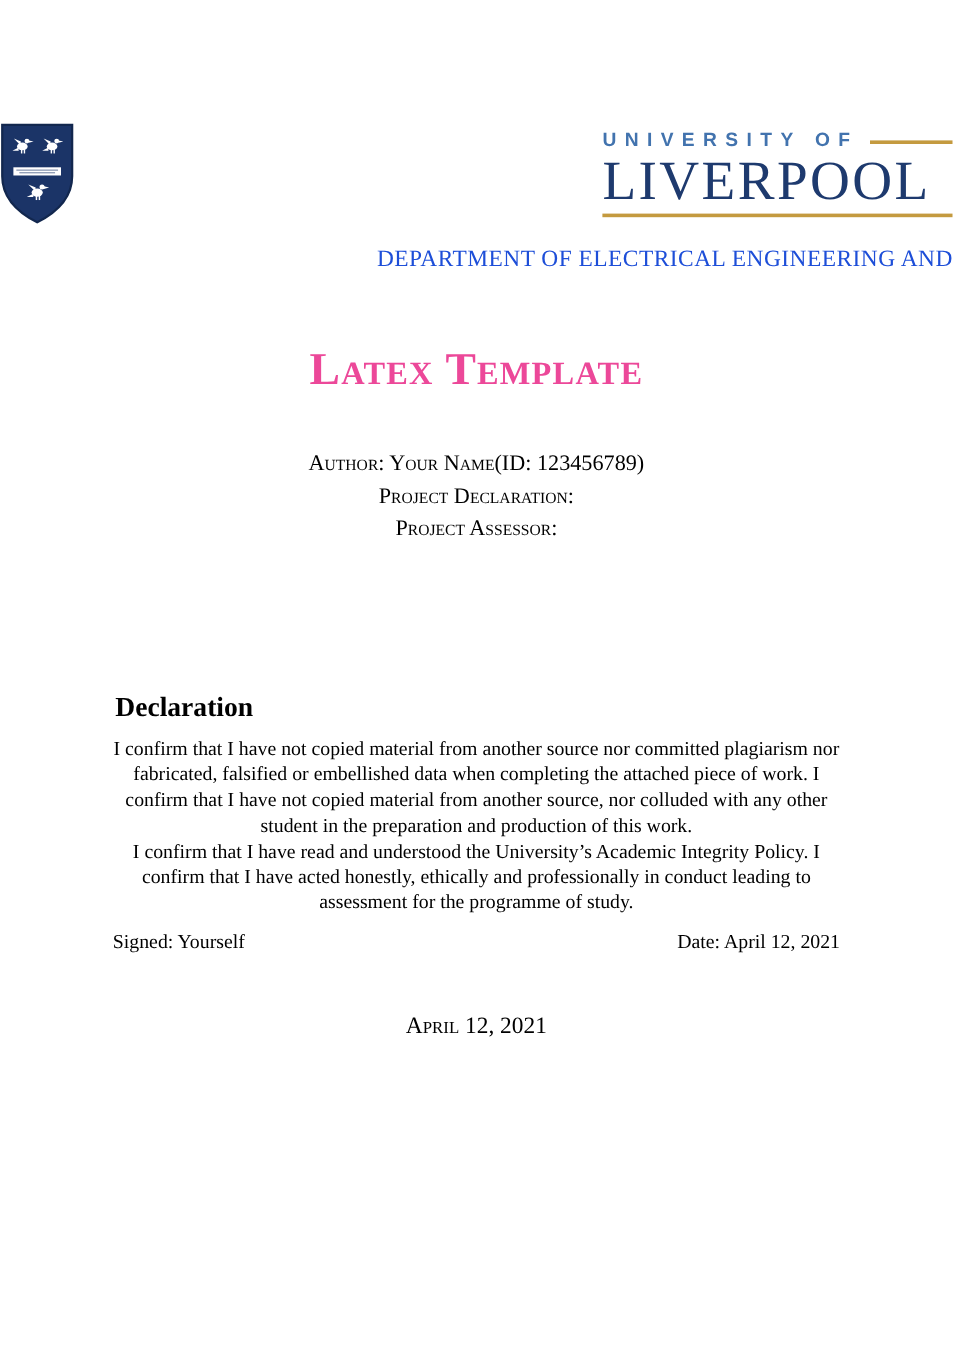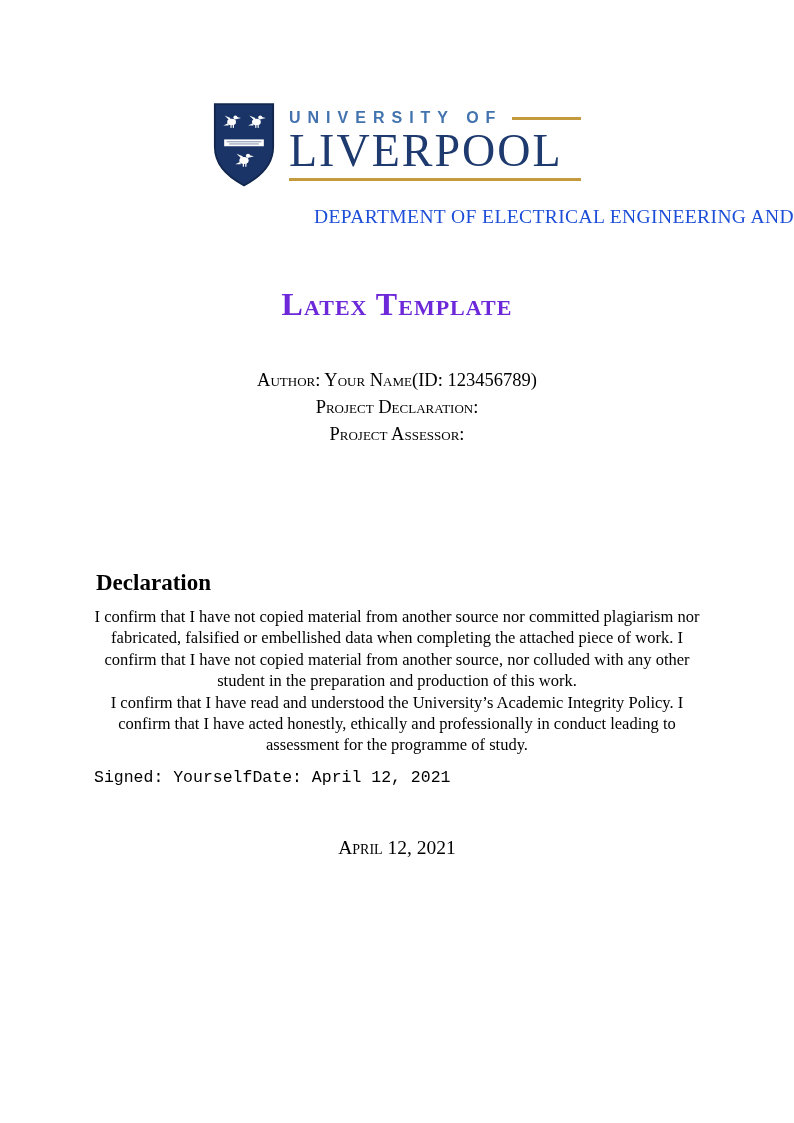--- a/index.html
+++ b/index.html
@@ -16,21 +16,21 @@
     font-family: "Liberation Serif", serif;
     color: #000000;
     overflow: hidden;
     box-sizing: border-box;
     padding-top: 100px;
   }
 
   
   .logo-block {
     display: flex;
-    justify-content: center;
+    justify-content: space-between;
     align-items: center;
     gap: 14px;
     height: 90px;
   }
   .logo-shield {
     flex: 0 0 auto;
     width: 62px;
     height: 86px;
   }
   .logo-text {
@@ -78,25 +78,25 @@
     font-size: 19.5px;
     letter-spacing: 0.4px;
     line-height: 1.35;
     color: #1d4ed8;
   }
 
   
   .doc-title {
     margin-top: 56px;
     text-align: center;
-    font-size: 32px;
+    font-size: 38px;
     font-weight: bold;
     font-variant: small-caps;
     letter-spacing: 1px;
-    color: #6d28d9;
+    color: #ec4899;
   }
 
   
   .author-block {
     margin-top: 44px;
     text-align: center;
     font-size: 18.5px;
     font-variant: small-caps;
     line-height: 1.45;
     color: #000000;
@@ -120,23 +120,23 @@
   }
   .declaration-body p {
     margin: 0;
   }
 
   
   .signed-row {
     width: 606px;
     margin: 12px auto 0 auto;
     display: flex;
+    justify-content: space-between;
     font-size: 16.5px;
     color: #000000;
-    font-family: Liberation Mono, monospace;
   }
 
   
   .footer-date {
     margin-top: 50px;
     text-align: center;
     font-size: 19.5px;
     font-variant: small-caps;
     color: #000000;
   }

